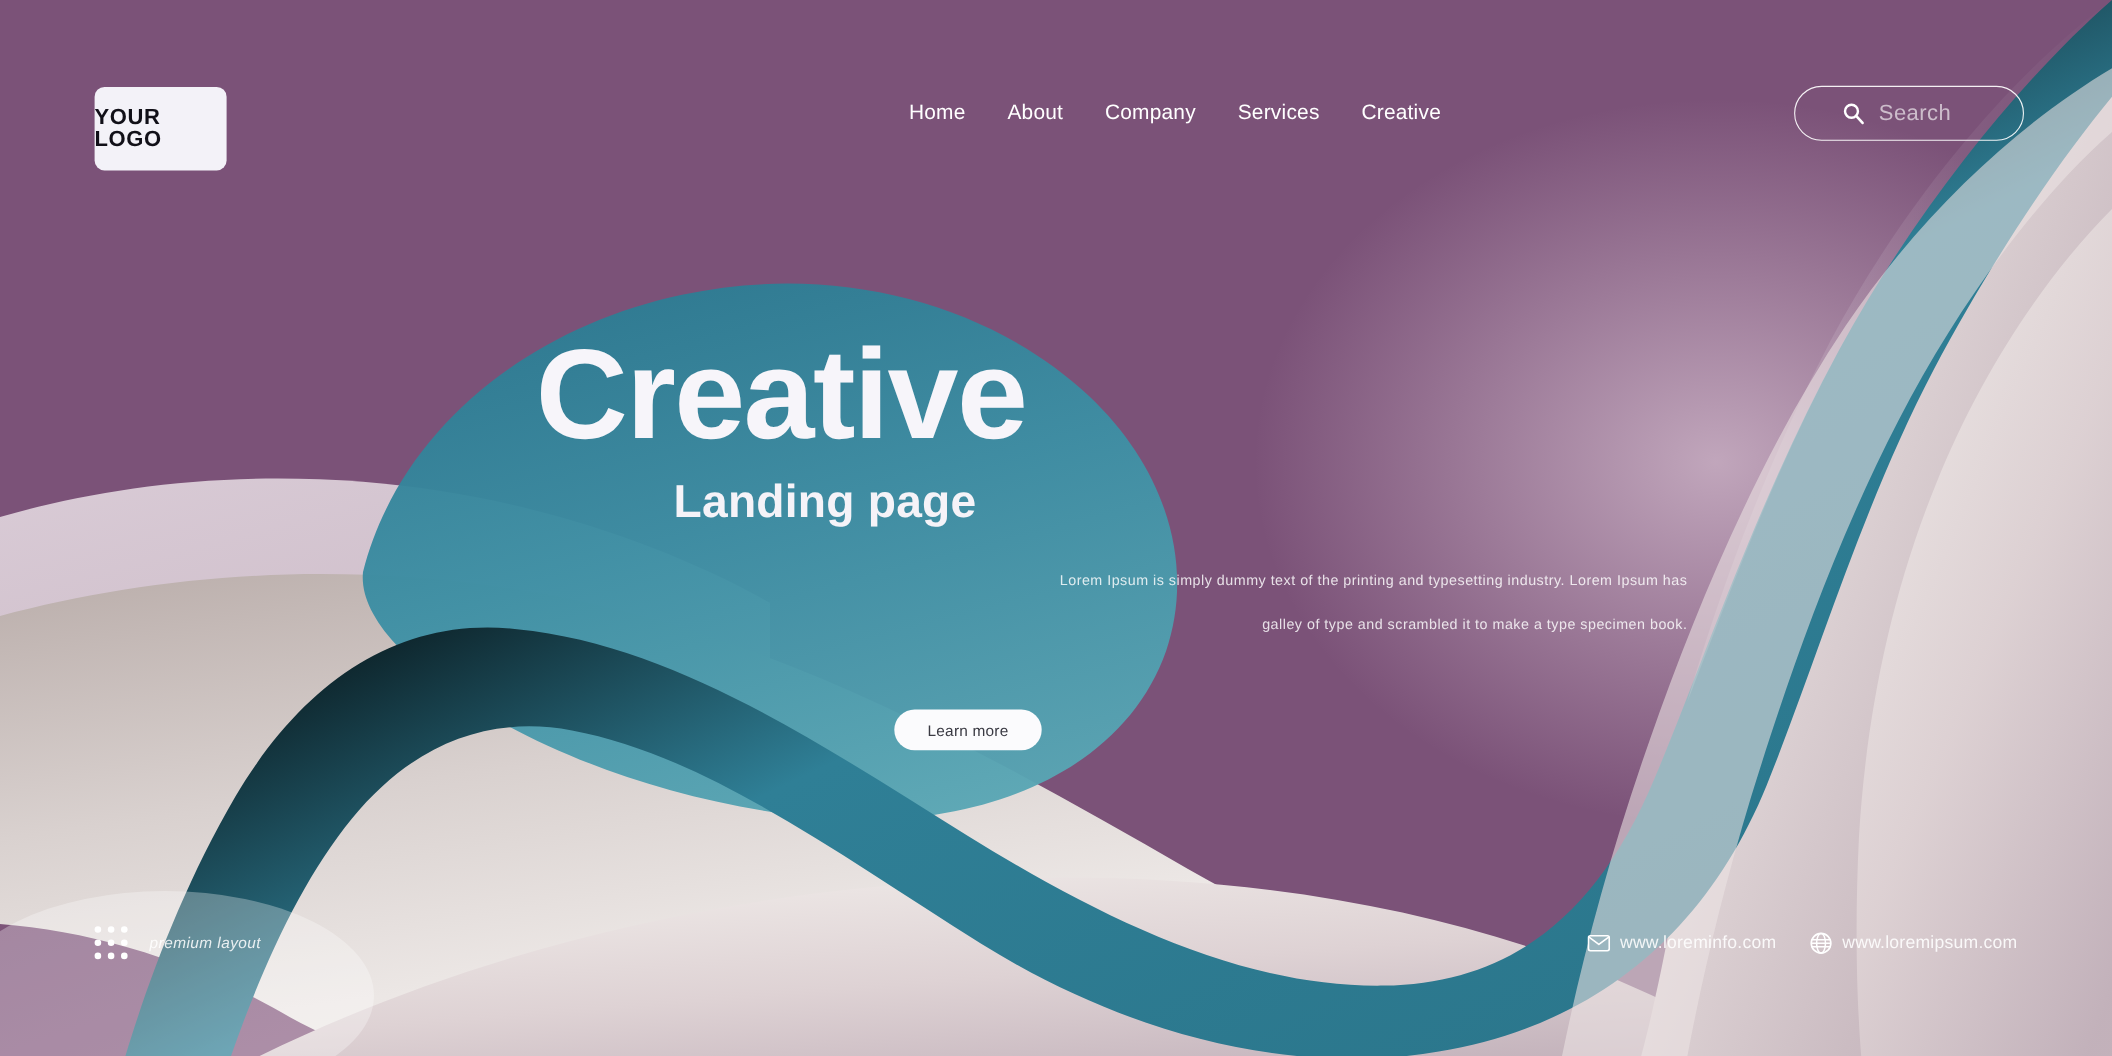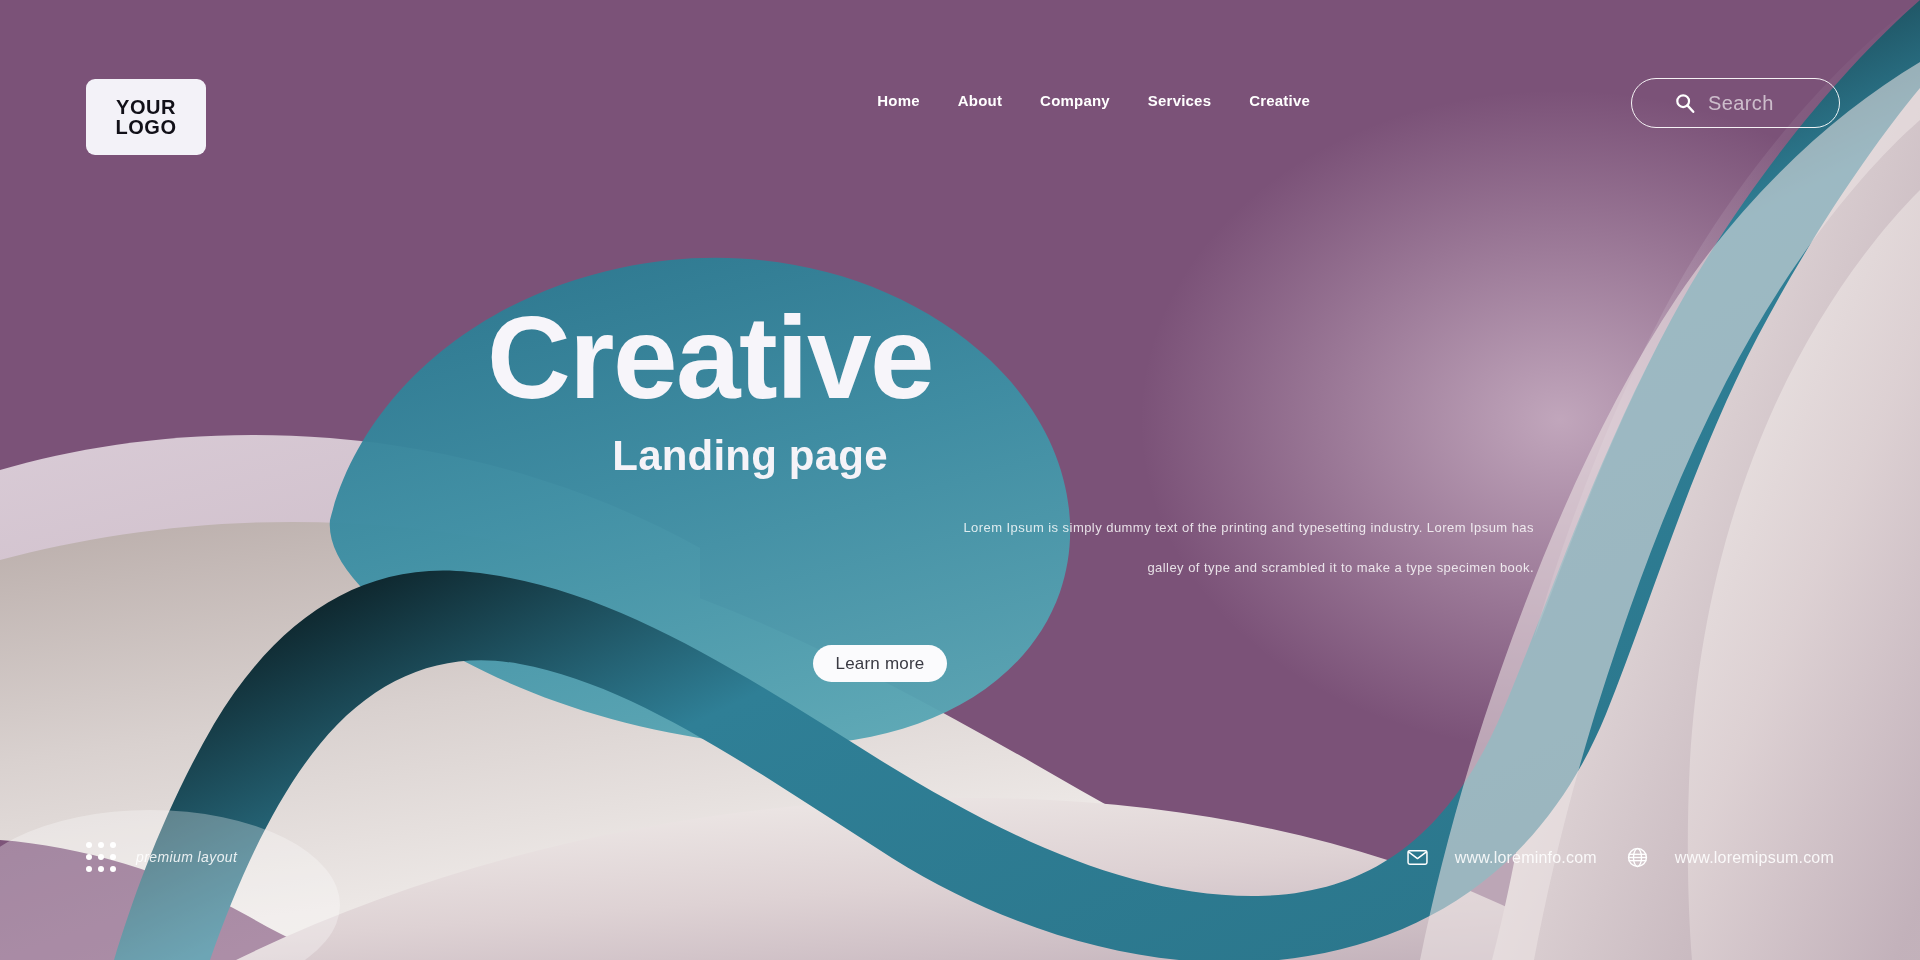--- a/index.html
+++ b/index.html
@@ -15,34 +15,34 @@
 
   
   .header {
     position:absolute; top:0; left:0; width:1920px; height:180px;
     z-index:20;
   }
   .logo-box {
     position:absolute; left:86px; top:79px;
     width:120px; height:76px;
     background:#f3f2f8; border-radius:9px;
-    display:flex; flex-direction:column; align-items:center; justify-content:center;
+    display:flex; flex-direction:column; justify-content:center;
     line-height:1.02;
   }
   .logo-line {
     color:#111018; font-weight:bold; font-size:20px;
     letter-spacing:0.5px;
   }
 
   .nav {
     position:absolute; right:610px; top:92px;
     display:flex; align-items:center; gap:38px;
   }
   .nav-item {
-    color:#ffffff; font-size:15px; font-weight:bold;
+    color:#ffffff; font-size:19px; font-weight:normal;
     letter-spacing:0.2px; white-space:nowrap;
     text-decoration:none; cursor:pointer;
   }
 
   .search-box {
     position:absolute; left:1631px; top:78px;
     width:209px; height:50px;
     border:1.6px solid rgba(255,255,255,0.92);
     border-radius:25px;
     display:flex; align-items:center; gap:12px;
@@ -81,21 +81,21 @@
     color:rgba(255,255,255,0.82);
     font-size:13px; letter-spacing:0.45px;
     line-height:3.1;
   }
   .hero-para span { display:block; }
 
   .cta {
     position:absolute; left:813px; top:645px;
     width:134px; height:37px;
     background:#fbfbfd; border:none; border-radius:19px;
-    color:#3a3a43; font-size:17px;
+    color:#3a3a43; font-size:14px;
     font-family:"Liberation Sans", sans-serif;
     letter-spacing:0.2px; cursor:pointer;
   }
 
   
   .footer { position:absolute; left:0; bottom:0; width:1920px; height:120px; z-index:20; }
 
   .premium {
     position:absolute; left:86px; bottom:88px;
     display:flex; align-items:center; gap:20px;
@@ -107,21 +107,21 @@
   .dot-grid i { display:block; width:6px; height:6px; border-radius:50%; background:#ffffff; }
   .premium-label {
     color:rgba(255,255,255,0.86);
     font-size:14px; letter-spacing:0.4px;font-style:italic;
   }
 
   .contacts {
     position:absolute; right:86px; bottom:92px;
     display:flex; align-items:center; gap:30px;
   }
-  .contact { display:flex; align-items:center; gap:27px; cursor:pointer; }
+  .contact { display:flex; align-items:center; gap:9px; cursor:pointer; }
   .contact-ico { width:21px; height:21px; flex:0 0 auto; }
   .contact-txt {
     color:rgba(255,255,255,0.88);
     font-size:16px; letter-spacing:0.2px; white-space:nowrap;
   }
 </style>
 </head>
 <body>
 
 <svg id="bg-art" viewBox="0 0 1920 960" preserveAspectRatio="none">

